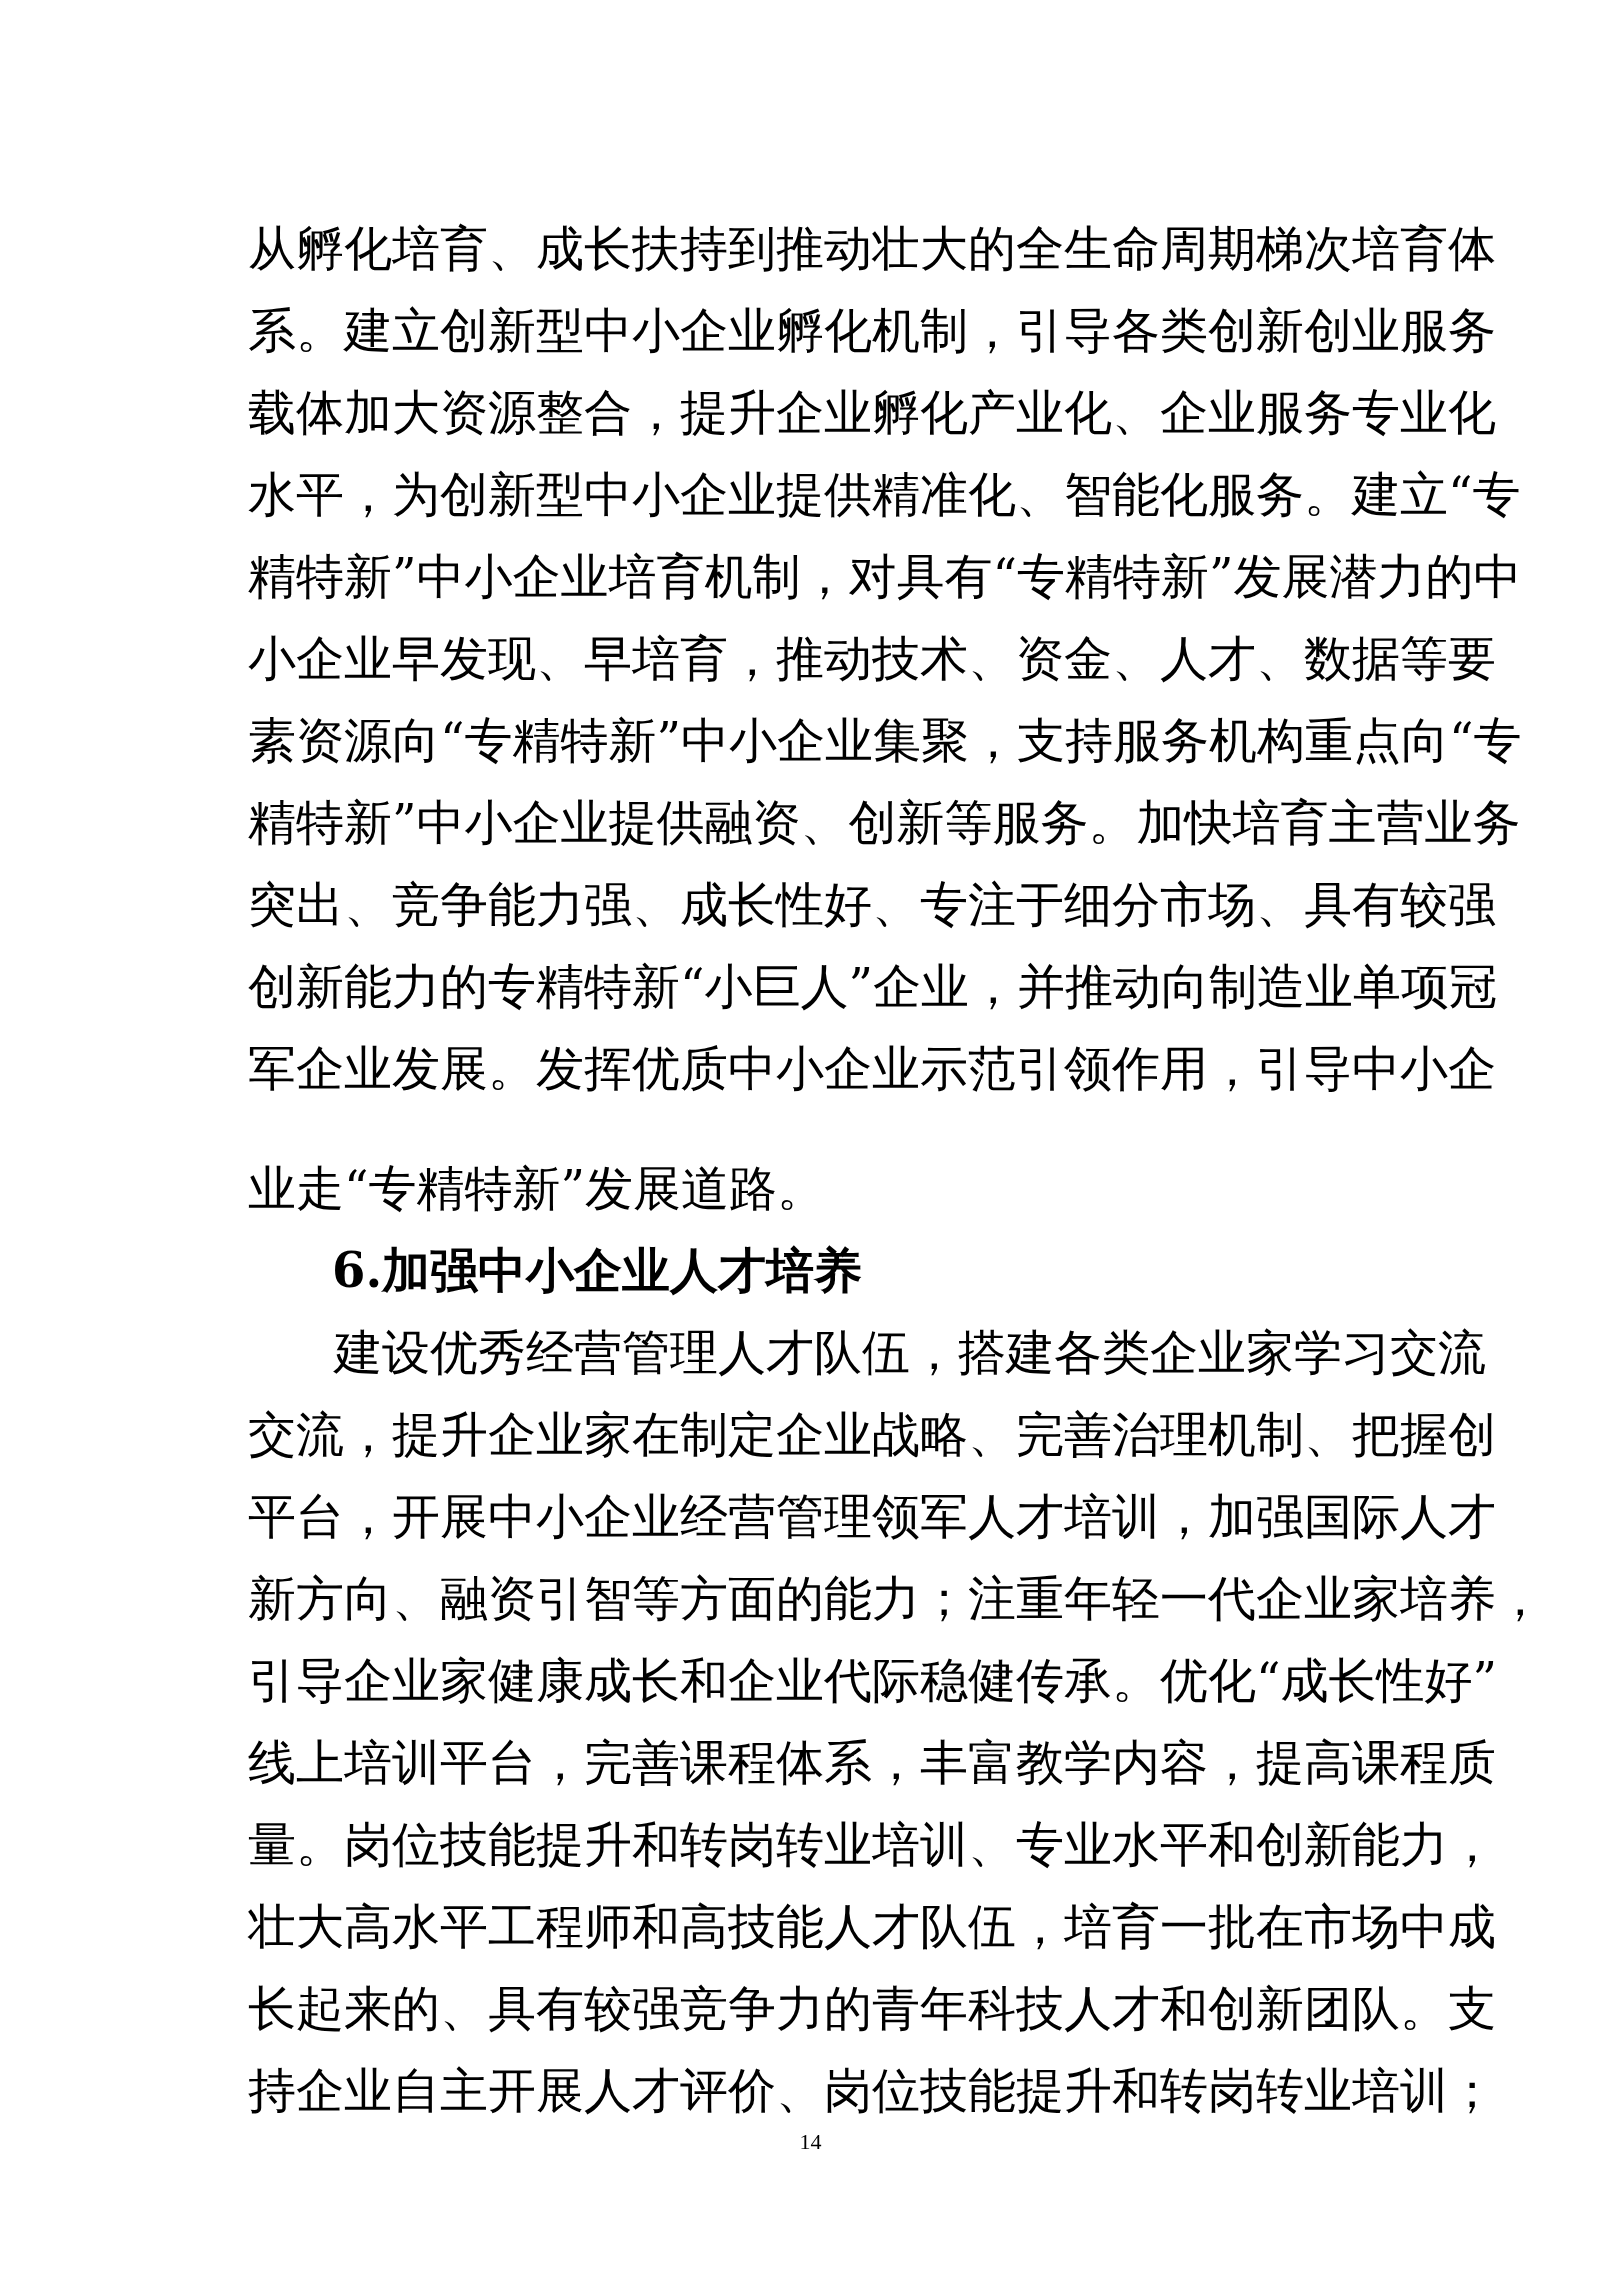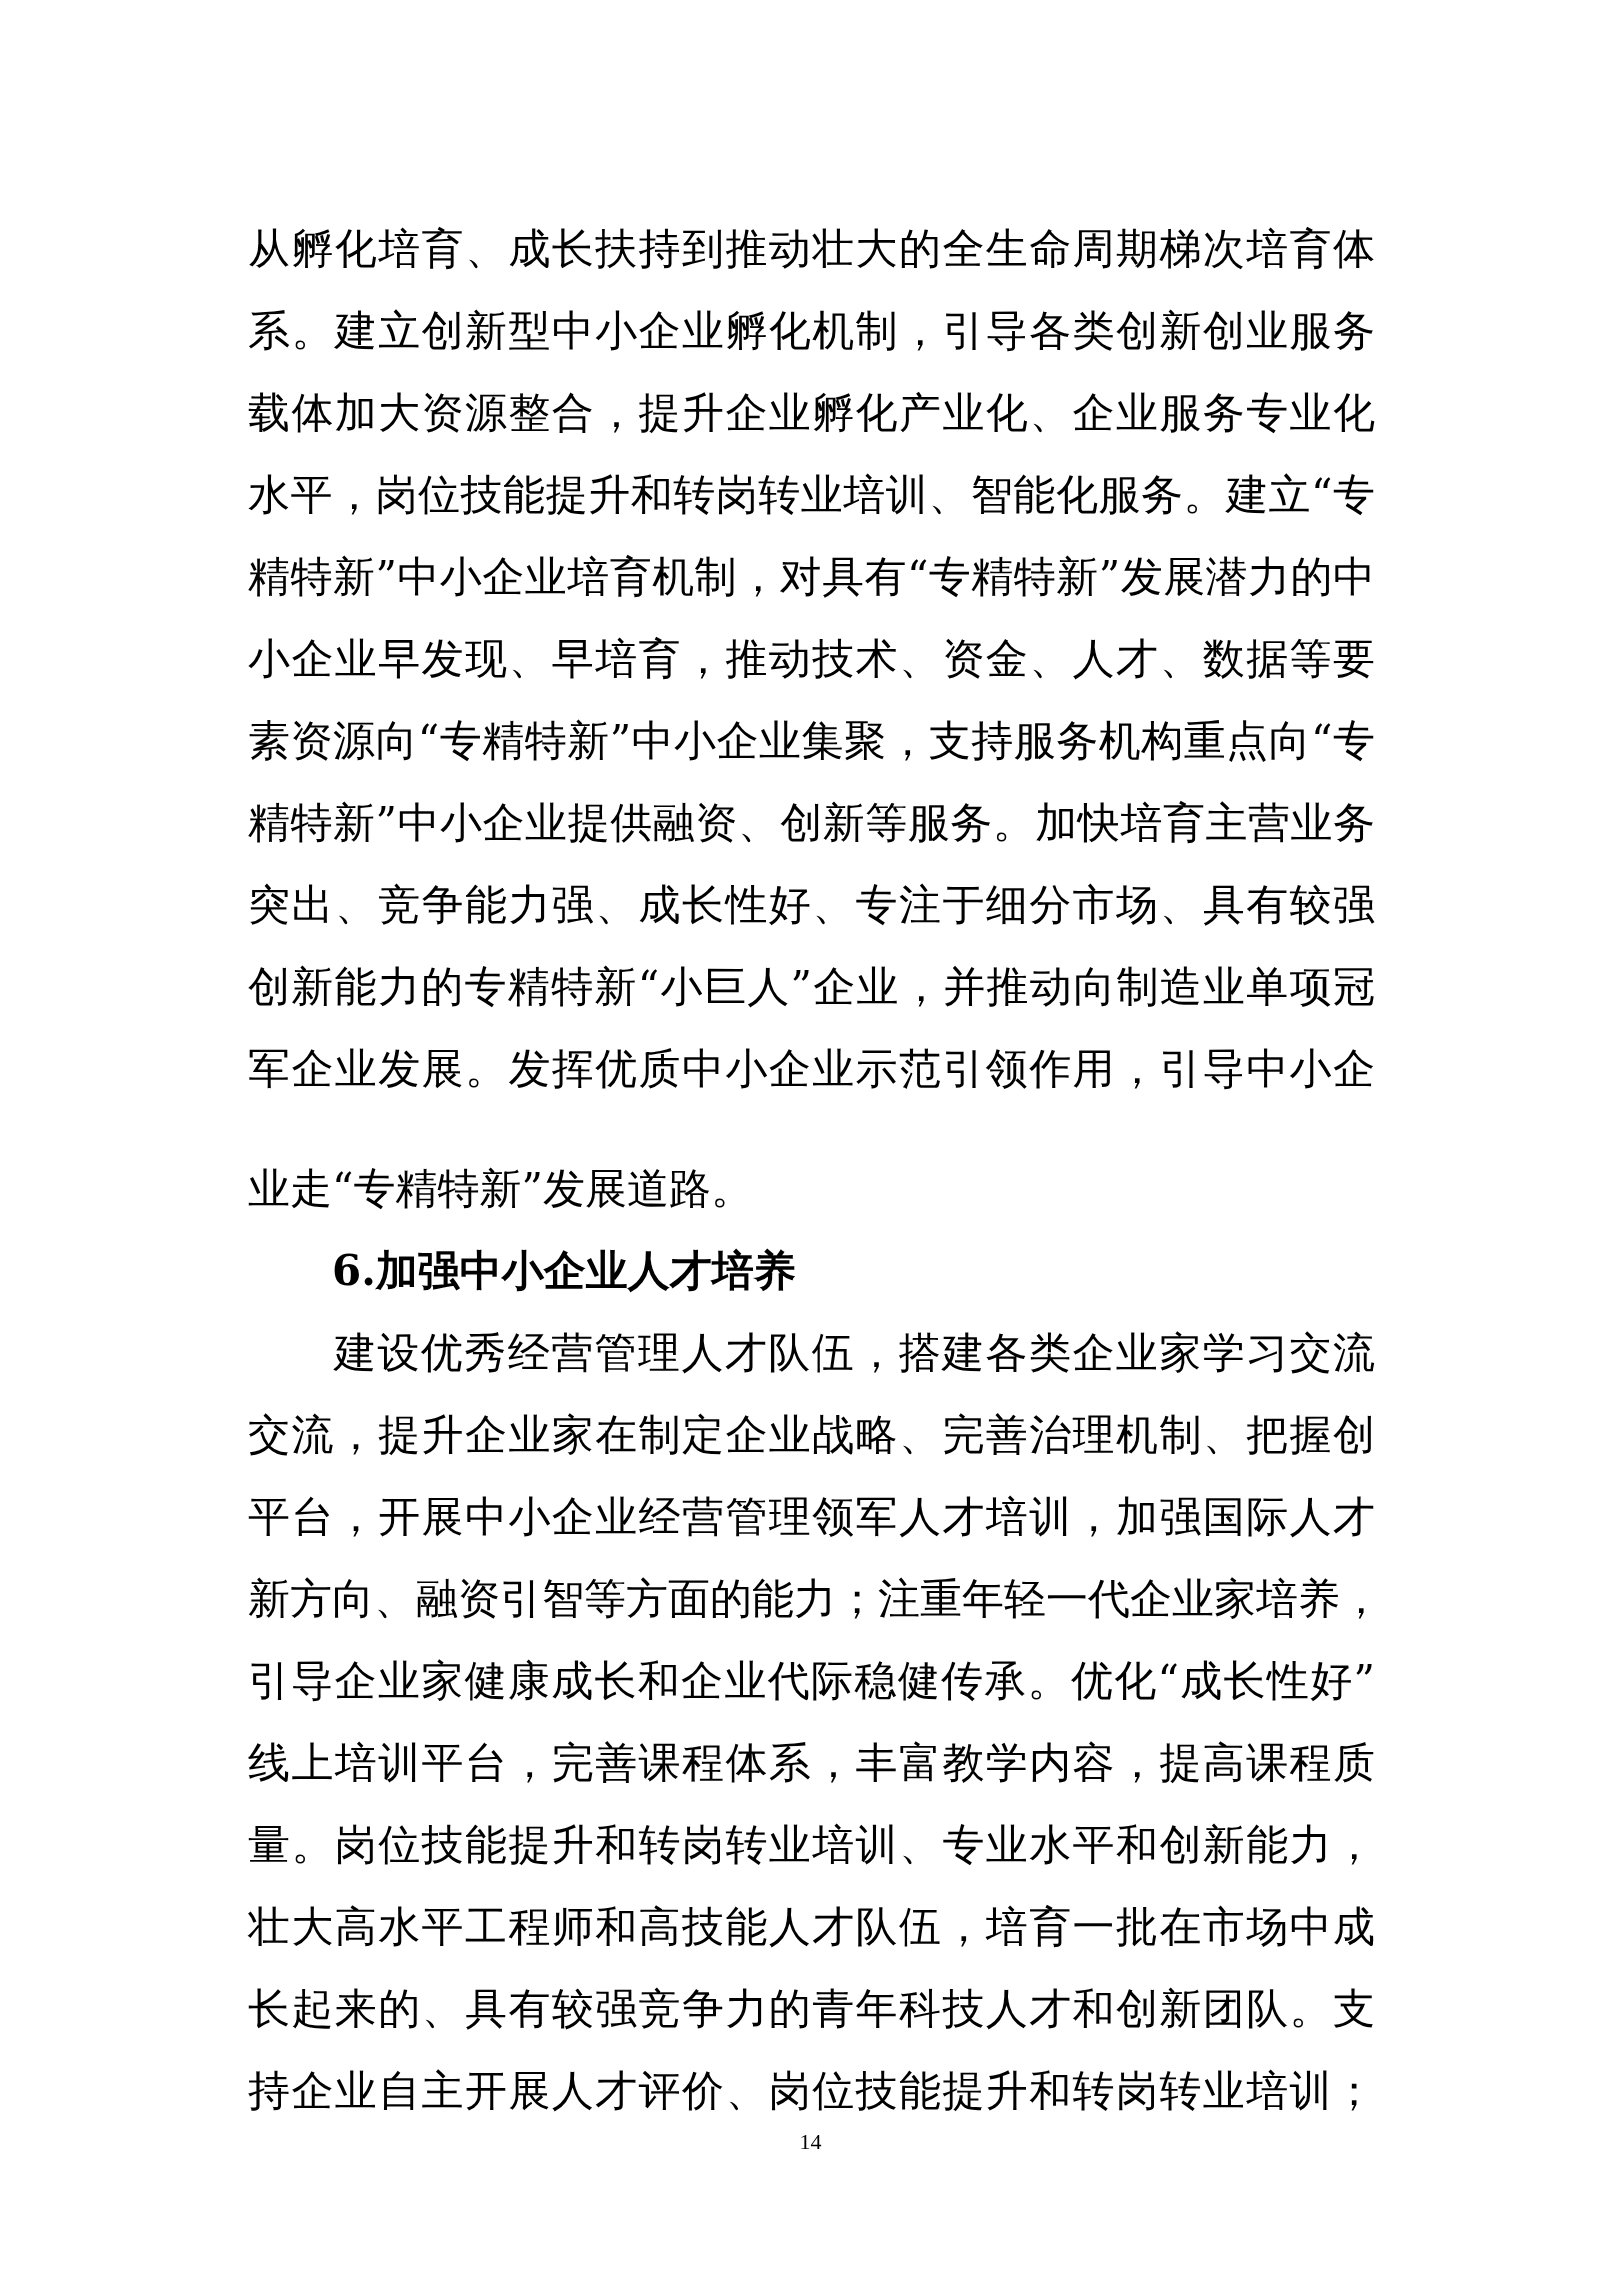--- a/index.html
+++ b/index.html
@@ -25,21 +25,21 @@
     }
     .text-block {
       position: absolute;
       left: 248px;
       top: 218px;
       width: 1127px;
     }
     .line {
       height: 82px;
       line-height: 61px;
-      font-size: 42px;
+      font-size: 48px;
       white-space: nowrap;
       overflow: visible;
       text-align: justify;
       text-align-last: justify;
       letter-spacing: 0;
     }
     .line.last {
       text-align-last: left;
       margin-top: 38px;
     }
@@ -64,21 +64,21 @@
   </style>
 </head>
 <body>
 
 <div class="page">
   <div class="text-block">
 
     <div class="line">从孵化培育、成长扶持到推动壮大的全生命周期梯次培育体</div>
     <div class="line">系。建立创新型中小企业孵化机制，引导各类创新创业服务</div>
     <div class="line">载体加大资源整合，提升企业孵化产业化、企业服务专业化</div>
-    <div class="line">水平，岗位技能提升和转岗转业培训、智能化服务。建立“专</div>
+    <div class="line">水平，为创新型中小企业提供精准化、智能化服务。建立“专</div>
     <div class="line">精特新”中小企业培育机制，对具有“专精特新”发展潜力的中</div>
     <div class="line">小企业早发现、早培育，推动技术、资金、人才、数据等要</div>
     <div class="line">素资源向“专精特新”中小企业集聚，支持服务机构重点向“专</div>
     <div class="line">精特新”中小企业提供融资、创新等服务。加快培育主营业务</div>
     <div class="line">突出、竞争能力强、成长性好、专注于细分市场、具有较强</div>
     <div class="line">创新能力的专精特新“小巨人”企业，并推动向制造业单项冠</div>
     <div class="line">军企业发展。发挥优质中小企业示范引领作用，引导中小企</div>
     <div class="line last">业走“专精特新”发展道路。</div>
 
     <div class="line heading">6.加强中小企业人才培养</div>

